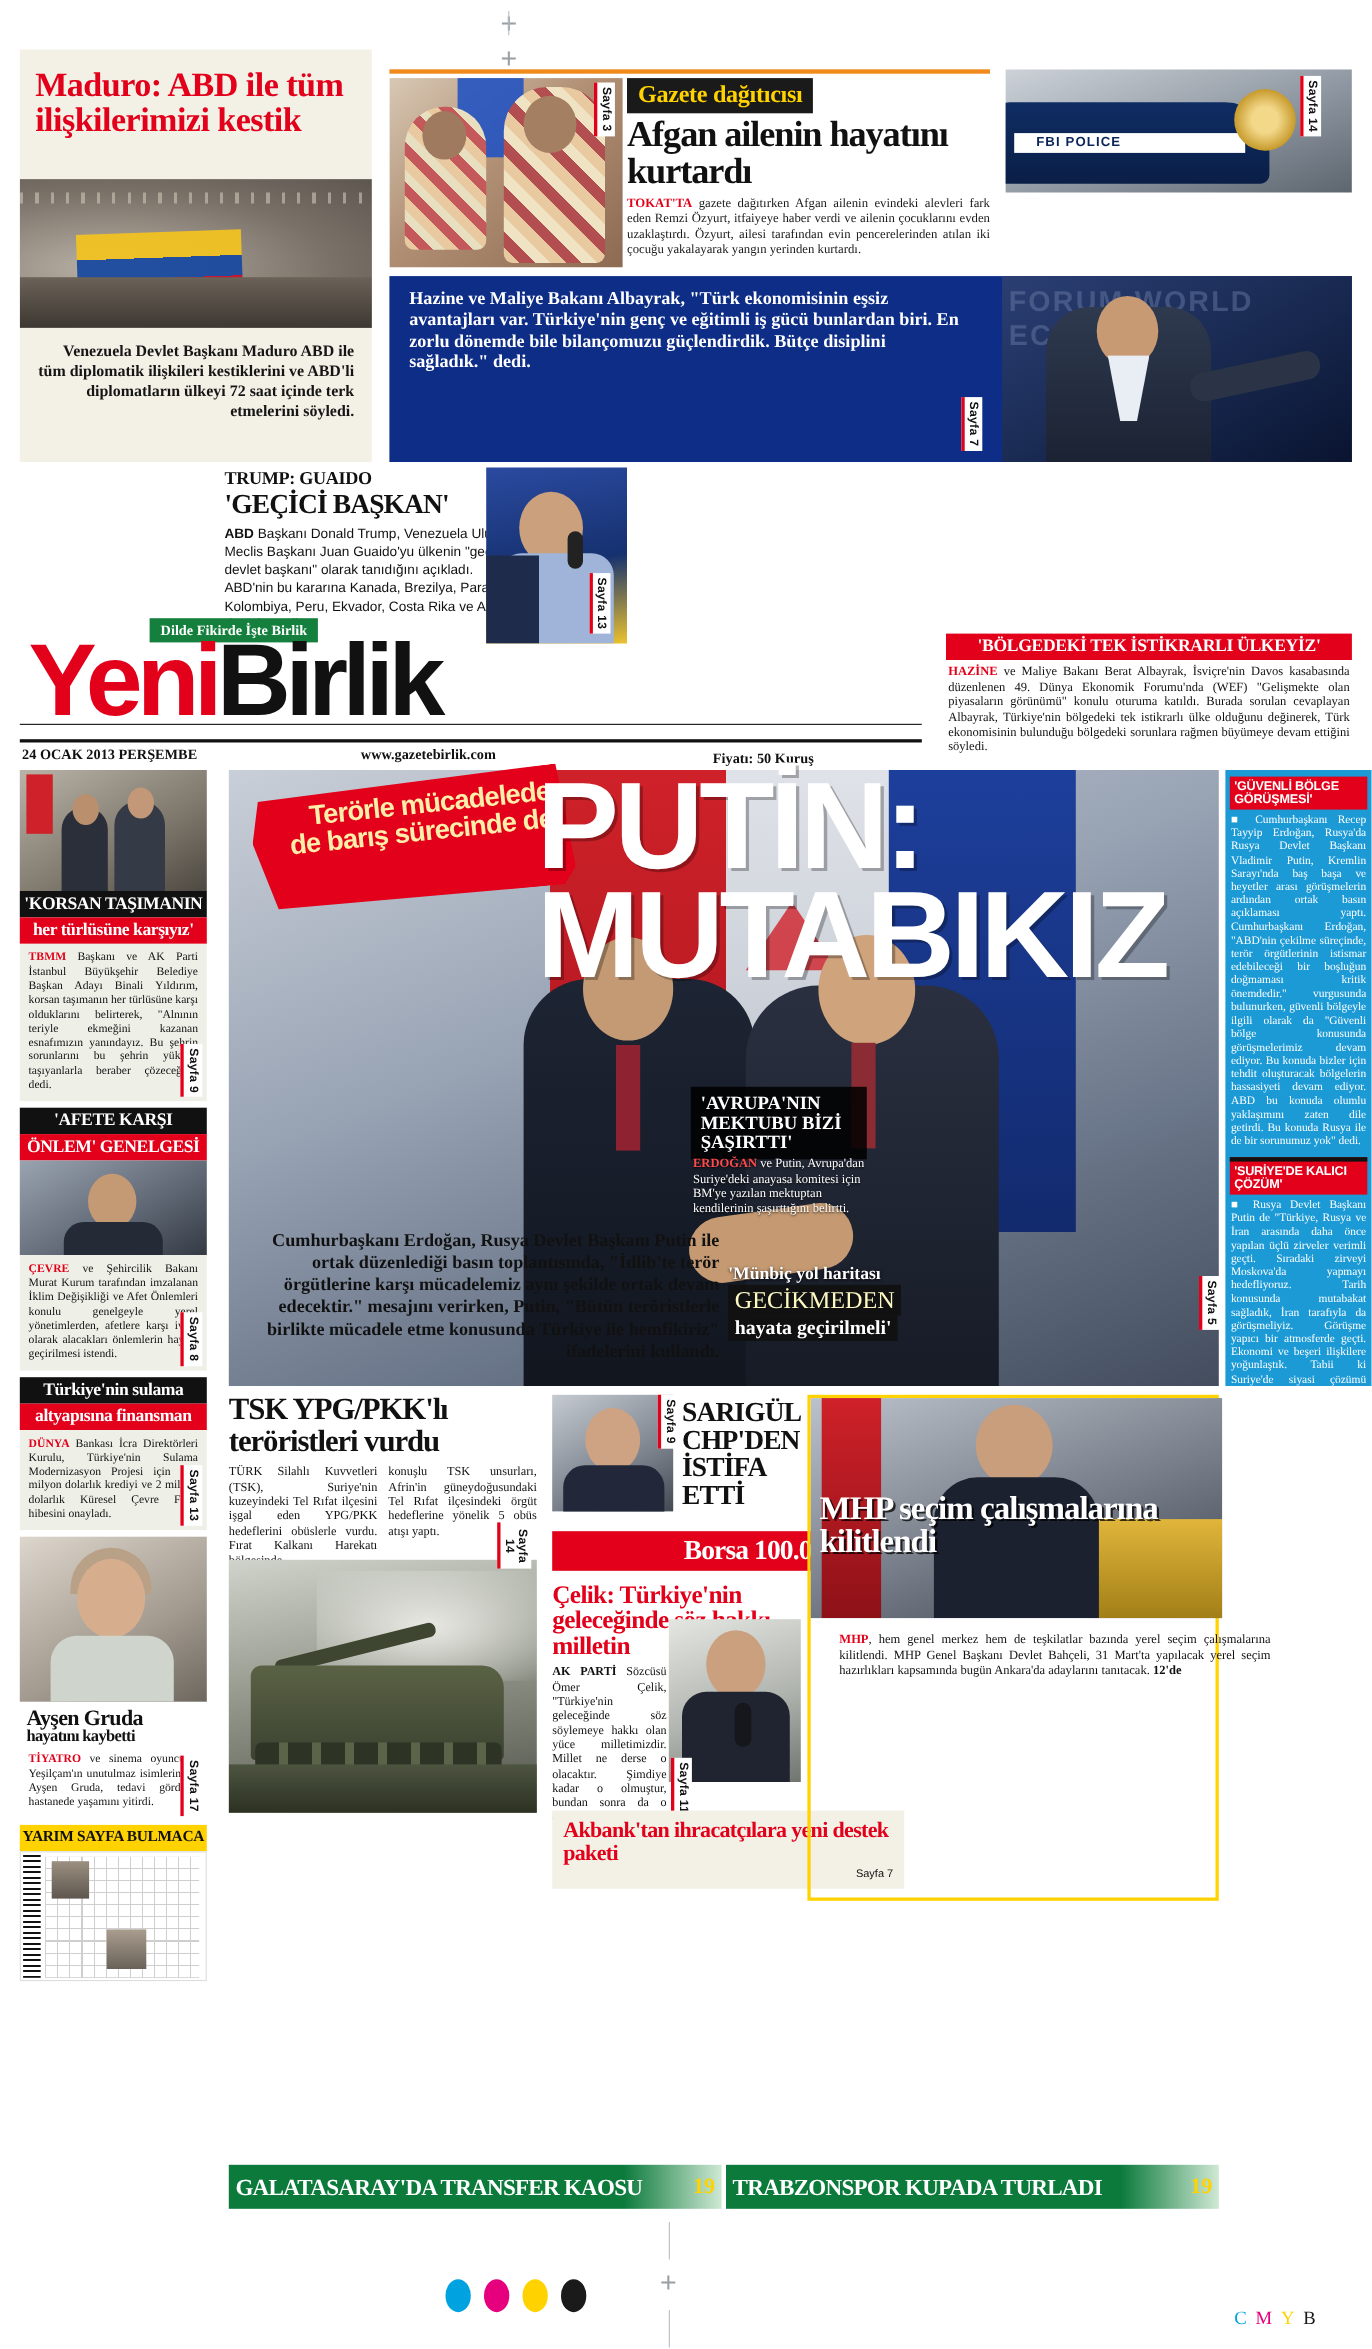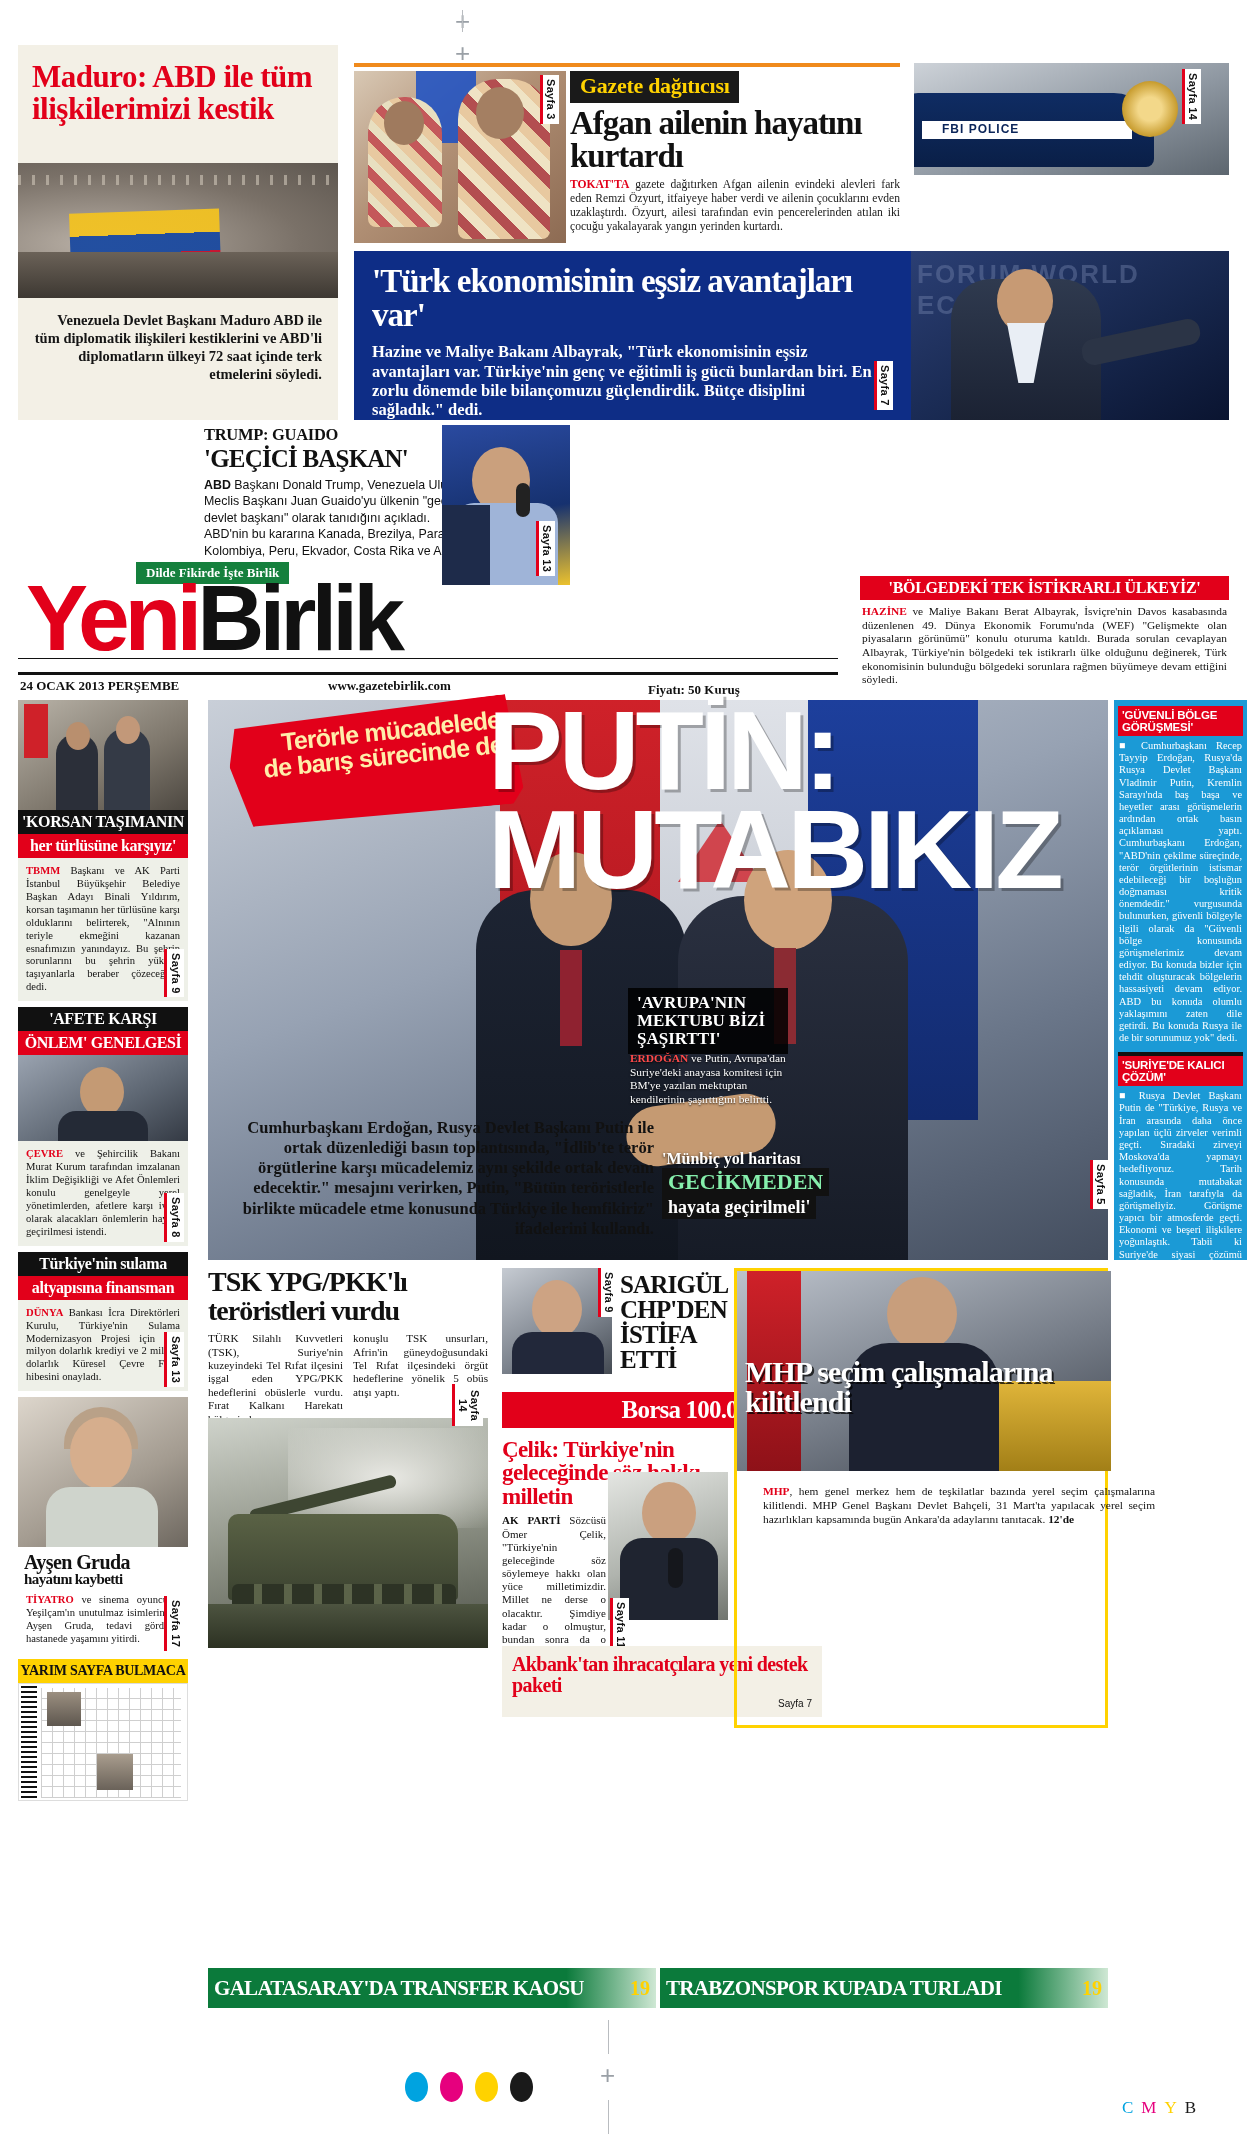--- a/index.html
+++ b/index.html
@@ -380,21 +380,20 @@
     </div>
 
     <div class="eko">
       <div class="eko-photo">
         <div class="wef">FORUM WORLD ECONOMIC</div>
         <div class="man"></div>
           <div class="head"></div>
           <div class="shirt"></div>
           <div class="arm"></div>
       </div>
-      <div class="eko-hd">'Türk ekonomisinin eşsiz avantajları var'</div>
       <div class="eko-body">Hazine ve Maliye Bakanı Albayrak, "Türk ekonomisinin eşsiz avantajları var. Türkiye'nin genç ve eğitimli iş gücü bunlardan biri. En zorlu dönemde bile bilançomuzu güçlendirdik. Bütçe disiplini sağladık." dedi.</div>
       <div class="sayfa" style="left:520px; top:110px;">
         <span>Sayfa 7</span>
       </div>
     </div>
 
     <div class="trump">
       <div class="trump-hd1">TRUMP: GUAIDO</div>
       <div class="trump-hd2">'GEÇİCİ BAŞKAN'</div>
       <div class="trump-body">
@@ -461,21 +460,21 @@
     <div class="qbox" style="left:610px; top:288px; width:160px;">
       <div class="t">'AVRUPA'NIN MEKTUBU BİZİ ŞAŞIRTTI'</div>
     </div>
     <div class="qbody" style="left:612px; top:352px; width:160px;">
       <b>ERDOĞAN</b>
       <span>ve Putin, Avrupa'dan Suriye'deki anayasa komitesi için BM'ye yazılan mektuptan kendilerinin şaşırttığını belirtti.</span>
     </div>
 
     <div style="position:absolute; left:604px; top:450px; width:190px;margin-left:40px;">
       <div style="color:#fff; font-family:'Liberation Serif',serif; font-weight:bold; font-size:16px; text-shadow:0 1px 3px #000;">'Münbiç yol haritası</div>
-      <div style="display:inline-block; background:#111; color:#86efac; font-family:'Liberation Serif',serif; font-weight:bold; font-size:22px; padding:1px 6px;">GECİKMEDEN</div>
+      <div style="display:inline-block; background:#111; color:#fef9c3; font-family:'Liberation Serif',serif; font-weight:normal; font-size:22px; padding:1px 6px;">GECİKMEDEN</div>
       <div style="display:block; background:#111; color:#fff; font-family:'Liberation Serif',serif; font-weight:bold; font-size:18px; padding:1px 6px; width:fit-content;">hayata geçirilmeli'</div>
     </div>
 
     <div class="sayfa" style="left:1072px; top:460px;">
       <span>Sayfa 5</span>
     </div>
 
     <div class="bluecol">
       <div class="bc-hd" style="margin:6px 4px 0 4px;">'GÜVENLİ BÖLGE GÖRÜŞMESİ'</div>
       <div class="bc-p">■ Cumhurbaşkanı Recep Tayyip Erdoğan, Rusya'da Rusya Devlet Başkanı Vladimir Putin, Kremlin Sarayı'nda baş başa ve heyetler arası görüşmelerin ardından ortak basın açıklaması yaptı. Cumhurbaşkanı Erdoğan, "ABD'nin çekilme süreçinde, terör örgütlerinin istismar edebileceği bir boşluğun doğmaması kritik önemdedir." vurgusunda bulunurken, güvenli bölgeyle ilgili olarak da "Güvenli bölge konusunda görüşmelerimiz devam ediyor. Bu konuda bizler için tehdit oluşturacak bölgelerin hassasiyeti devam ediyor. ABD bu konuda olumlu yaklaşımını zaten dile getirdi. Bu konuda Rusya ile de bir sorunumuz yok" dedi.</div>

